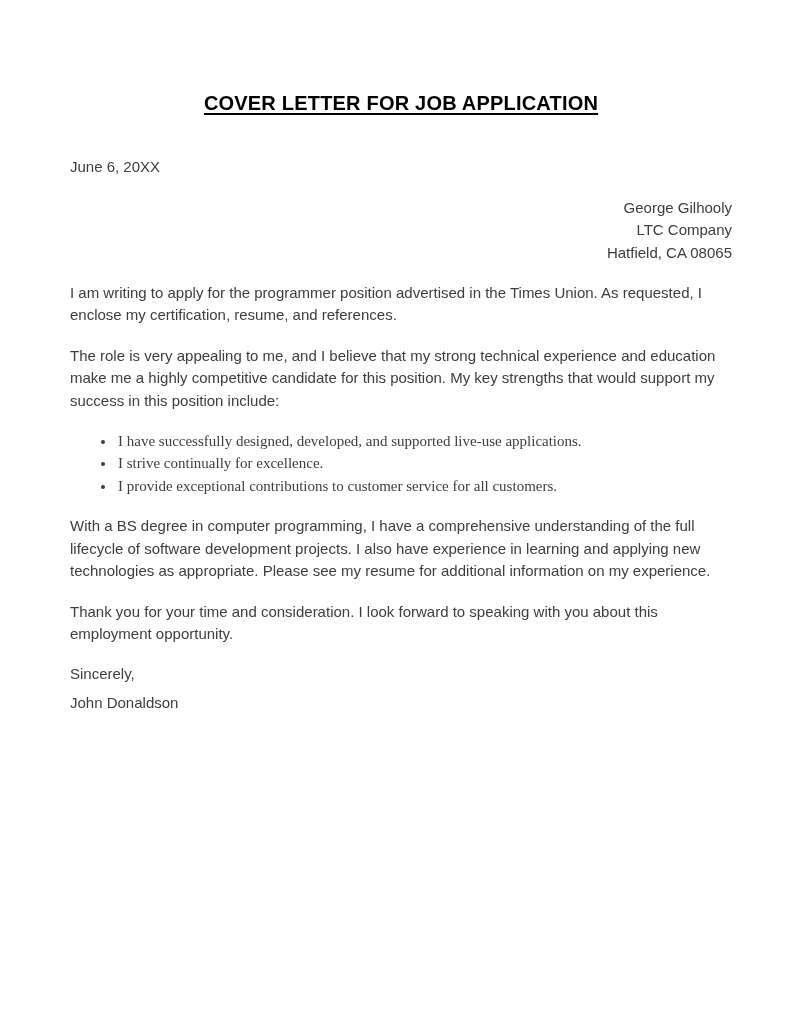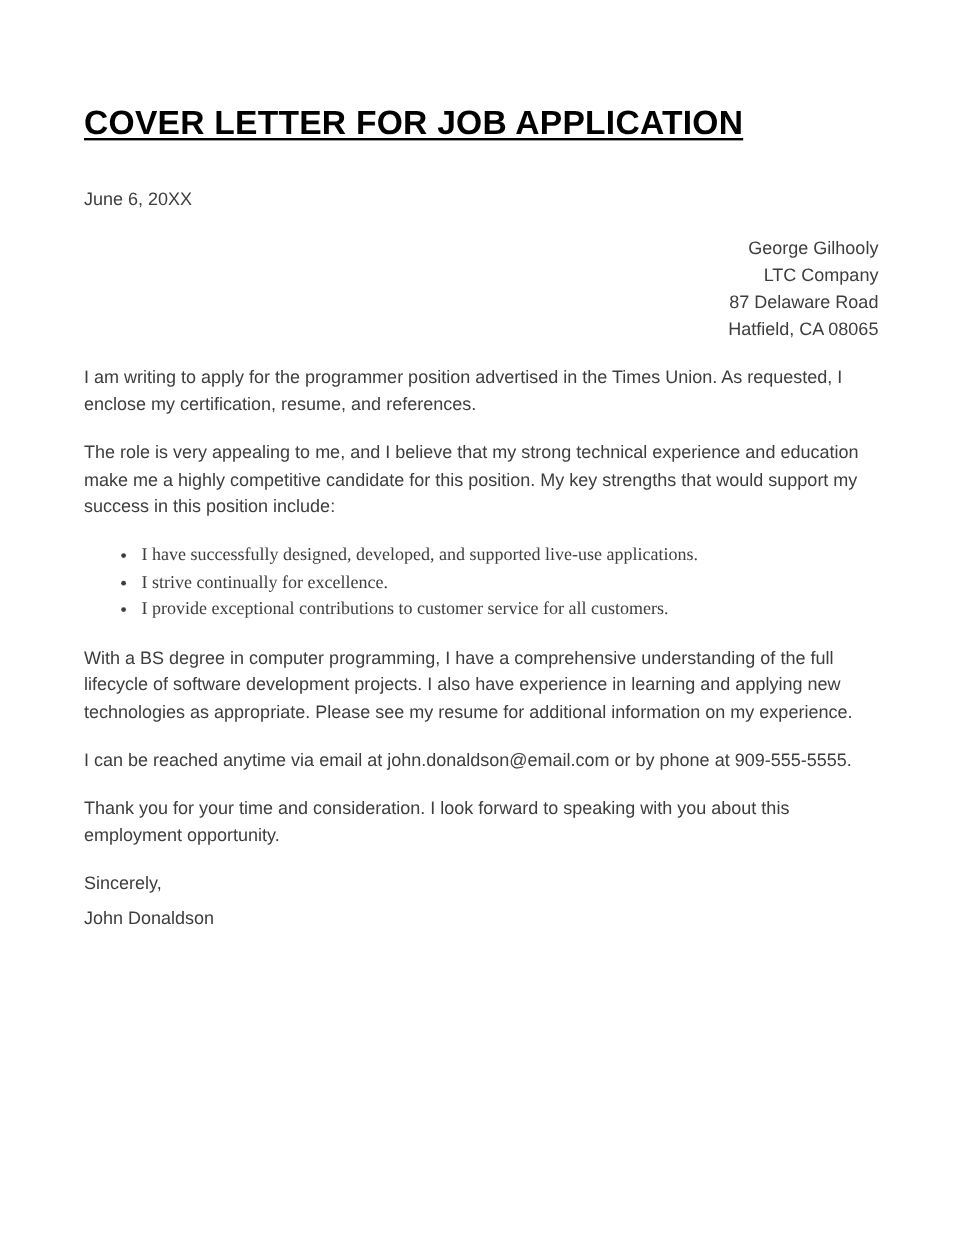--- a/index.html
+++ b/index.html
@@ -17,23 +17,23 @@
   .content {
     position: absolute;
     left: 70px;
     right: 68px;
     top: 92px;
     color: #3d3d3d;
     font-size: 15px;
     line-height: 22.4px;
   }
   .doc-title {
-    text-align: left;
+    text-align: center;
     color: #000000;
-    font-size: 28px;
+    font-size: 20px;
     font-weight: 800;
     letter-spacing: 0.2px;
     text-decoration: underline;
     text-underline-offset: 3px;
     text-decoration-thickness: 2px;
     margin-bottom: 42px;
   }
   .para { margin-bottom: 18px; }
   .block-line { display: block; text-align: right; }
   ul.bullets {
@@ -54,38 +54,36 @@
 <div class="page">
   <div class="content">
 
     <h1 class="doc-title">COVER LETTER FOR JOB APPLICATION</h1>
 
     <p class="para">June 6, 20XX</p>
 
     <p class="para">
       <span class="block-line">George Gilhooly</span>
       <span class="block-line">LTC Company</span>
-      <span class="block-line">87 Delaware Road</span>
       <span class="block-line">Hatfield, CA 08065</span>
     </p>
 
 
     <p class="para">I am writing to apply for the programmer position advertised in the Times Union. As requested, I enclose my certification, resume, and references.</p>
 
     <p class="para">The role is very appealing to me, and I believe that my strong technical experience and education make me a highly competitive candidate for this position. My key strengths that would support my success in this position include:</p>
 
     <ul class="bullets">
       <li>I have successfully designed, developed, and supported live-use applications.</li>
       <li>I strive continually for excellence.</li>
       <li>I provide exceptional contributions to customer service for all customers.</li>
     </ul>
 
     <p class="para">With a BS degree in computer programming, I have a comprehensive understanding of the full lifecycle of software development projects. I also have experience in learning and applying new technologies as appropriate. Please see my resume for additional information on my experience.</p>
 
-    <p class="para">I can be reached anytime via email at john.donaldson@email.com or by phone at 909-555-5555.</p>
 
     <p class="para">Thank you for your time and consideration. I look forward to speaking with you about this employment opportunity.</p>
 
     <p class="para closing">Sincerely,</p>
 
 
     <p class="signer">John Donaldson</p>
 
   </div>
 </div>

